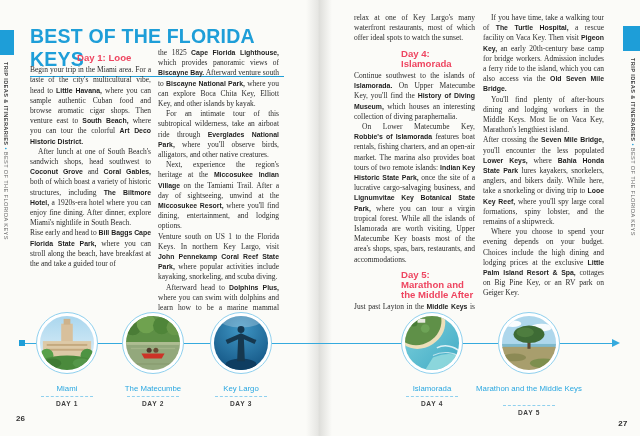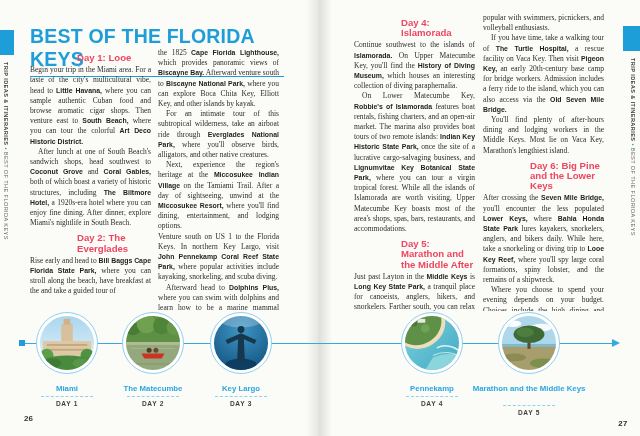--- a/index.html
+++ b/index.html
@@ -36,73 +36,71 @@
   
   .tl-line{position:absolute;left:22px;top:343px;width:596px;height:1.4px;background:#35aade;}
   .tl-start{position:absolute;left:19px;top:340px;width:6px;height:6px;background:#1e9ed8;}
   .tl-arrow{position:absolute;left:612px;top:339px;width:0;height:0;
     border-left:8px solid #35aade;border-top:4.5px solid transparent;border-bottom:4.5px solid transparent;}
   .stop{position:absolute;top:312px;width:62px;}
   .ring{width:56px;height:56px;border-radius:50%;border:1px solid #8fd0ee;background:#fff;
     padding:2px;}
   .ring svg{display:block;border-radius:50%;}
   .stop-label{position:absolute;top:72px;left:50%;transform:translateX(-50%);width:110px;
-    text-align:center;font-family:"Liberation Sans",sans-serif;font-weight:bold;font-size:7.8px;
+    text-align:center;font-family:"Liberation Sans",sans-serif;font-weight:normal;font-size:7.8px;
     line-height:9px;color:#2aa7e0;}
   .stop-dash{position:absolute;left:50%;transform:translateX(-50%);width:52px;
     border-top:1.4px dashed #8fd0ee;}
   .stop-day{position:absolute;left:50%;transform:translateX(-50%);width:80px;text-align:center;
     font-family:"Liberation Sans",sans-serif;font-weight:bold;font-size:6.6px;
     letter-spacing:.7px;color:#3f3f3f;}
   .one .stop-dash{top:84px;} .one .stop-day{top:88px;}
   .two .stop-dash{top:93px;} .two .stop-day{top:97px;}
   .pagenum{position:absolute;font-family:"Liberation Sans",sans-serif;font-weight:bold;
     font-size:8px;color:#333;}
-  .pagenum.l{left:24px;top:414px;}
+  .pagenum.l{left:16px;top:414px;}
   .pagenum.r{left:618px;top:419px;font-family:Liberation Mono, monospace;}
 </style>
 </head>
 <body>
 
 <div class="gutter"></div>
 
 <div class="tab-sq l"></div>
 <div class="side-text l"><b>TRIP IDEAS &amp; ITINERARIES</b>&nbsp;<span class="dot">•</span>&nbsp;<span>BEST OF THE FLORIDA KEYS</span></div>
 
 <div class="tab-sq r"></div>
 <div class="side-text r"><b>TRIP IDEAS &amp; ITINERARIES</b>&nbsp;<span class="dot">•</span>&nbsp;<span>BEST OF THE FLORIDA KEYS</span></div>
 
 <h1 class="title">BEST OF THE FLORIDA KEYS</h1>
 
 <div class="col c1">
     <h3 class="day-h">Day 1: Looe</h3>
     <p>Begin your trip in the Miami area. For a taste of the city's multicultural vibe, head to <b class="poi">Little Havana,</b> where you can sample authentic Cuban food and browse aromatic cigar shops. Then venture east to <b class="poi">South Beach,</b> where you can tour the colorful <b class="poi">Art Deco Historic District.</b></p>
     <p class="ind">After lunch at one of South Beach's sandwich shops, head southwest to <b class="poi">Coconut Grove</b> and <b class="poi">Coral Gables,</b> both of which boast a variety of historic structures, including <b class="poi">The Biltmore Hotel,</b> a 1920s-era hotel where you can enjoy fine dining. After dinner, explore Miami's nightlife in South Beach.</p>
-    <h3 class="day-h">Day 2: The Everglades</h3>
     <p>Rise early and head to <b class="poi">Bill Baggs Cape Florida State Park,</b> where you can stroll along the beach, have breakfast at the  and take a guided tour of</p>
   </div>
 <div class="col c2">
     <p>the 1825 <b class="poi">Cape Florida Lighthouse,</b> which provides panoramic views of <b class="poi">Biscayne Bay.</b> Afterward venture south to <b class="poi">Biscayne National Park,</b> where you can explore Boca Chita Key, Elliott Key, and other islands by kayak.</p>
     <p class="ind">For an intimate tour of this subtropical wilderness, take an airboat ride through <b class="poi">Everglades National Park,</b> where you'll observe birds, alligators, and other native creatures.</p>
     <p class="ind">Next, experience the region's heritage at the <b class="poi">Miccosukee Indian Village</b> on the Tamiami Trail. After a day of sightseeing, unwind at the <b class="poi">Miccosukee Resort,</b> where you'll find dining, entertainment, and lodging options.</p>
     <p>Venture south on US 1 to the Florida Keys. In northern Key Largo, visit <b class="poi">John Pennekamp Coral Reef State Park,</b> where popular activities include kayaking, snorkeling, and scuba diving.</p>
     <p class="ind">Afterward head to <b class="poi">Dolphins Plus,</b> where you can swim with dolphins and learn how to be a marine mammal trainer.</p>
   </div>
 <div class="col c3">
+    <p>relax at one of Key Largo's many waterfront restaurants, most of which offer ideal spots to watch the sunset.</p>
     <h3 class="day-h">Day 4: Islamorada</h3>
     <p>Continue southwest to the islands of <b class="poi">Islamorada.</b> On Upper Matecumbe Key, you'll find the <b class="poi">History of Diving Museum,</b> which houses an interesting collection of diving paraphernalia.</p>
     <p class="ind">On Lower Matecumbe Key, <b class="poi">Robbie's of Islamorada</b> features boat rentals, fishing charters, and an open-air market. The marina also provides boat tours of two remote islands: <b class="poi">Indian Key Historic State Park,</b> once the site of a lucrative cargo-salvaging business, and <b class="poi">Lignumvitae Key Botanical State Park,</b> where you can tour a virgin tropical forest. While all the islands of Islamorada are worth visiting, Upper Matecumbe Key boasts most of the area's shops, spas, bars, restaurants, and accommodations.</p>
     <h3 class="day-h">Day 5: Marathon and the Middle After</h3>
     <p>Just past Layton in the <b class="poi">Middle Keys</b> is <b class="poi">Long Key State Park,</b> a tranquil place for canoeists, anglers, hikers, and snorkelers. Farther south, you can relax on </p>
   </div>
 <div class="col c4">
-    <p>popular with swimmers, picnickers, and volleyball enthusiasts.</p>
     <p class="ind">If you have time, take a walking tour of <b class="poi">The Turtle Hospital,</b> a rescue facility on Vaca Key. Then visit <b class="poi">Pigeon Key,</b> an early 20th-century base camp for bridge workers. Admission includes a ferry ride to the island, which you can also access via the <b class="poi">Old Seven Mile Bridge.</b></p>
     <p class="ind">You'll find plenty of after-hours dining and lodging workers in the Middle Keys. Most lie on Vaca Key, Marathon's lengthiest island.</p>
-    <h3 class="day-h">Day 6: Big Pine and the Lower Keys</h3>
     <p>After crossing the <b class="poi">Seven Mile Bridge,</b> you'll encounter the less populated <b class="poi">Lower Keys,</b> where <b class="poi">Bahia Honda State Park</b> lures kayakers, snorkelers, anglers, and bikers daily. While here, take a snorkeling or diving trip to <b class="poi">Looe Key Reef,</b> where you'll spy large coral formations, spiny lobster, and the remains of a shipwreck.</p>
     <p class="ind">Where you choose to spend your evening depends on your budget. Choices include the high dining and lodging prices at the exclusive <b class="poi">Little Palm Island Resort &amp; Spa,</b> cottages on Big Pine Key, or an RV park on Geiger Key.</p>
   </div>
 
 <div class="tl-line"></div>
 <div class="tl-start"></div>
 <div class="tl-arrow"></div>
 
 <div class="stop one" style="left:36px">
   <div class="ring">
@@ -209,21 +207,21 @@
         <path d="M-4 -4 L40 -4 C46 8 42 22 30 30 C18 38 4 36 -4 28 Z" fill="#ecdfba"></path>
         <path d="M-4 -4 L36 -4 C42 6 38 20 27 27 C16 34 2 32 -4 24 Z" fill="#5f9048"></path>
         <circle cx="10" cy="8" r="4" fill="#4a7c38"></circle>
           <circle cx="22" cy="14" r="4.5" fill="#6da356"></circle>
         <rect x="14" y="4" width="8" height="4" fill="#e9e9e2"></rect>
         <path d="M34 34 C42 30 52 32 58 38" stroke="#ffffff" stroke-width="1.6" fill="none" opacity=".8"></path>
         <path d="M30 42 C40 37 52 38 60 45" stroke="#ffffff" stroke-width="1.2" fill="none" opacity=".6"></path>
       </g>
     </svg>
   </div>
-  <div class="stop-label">Pennekamp</div>
+  <div class="stop-label">Islamorada</div>
   <div class="stop-dash"></div>
   <div class="stop-day">DAY 4</div>
 </div>
 
 <div class="stop two" style="left:498px">
   <div class="ring">
     <svg width="56" height="56" viewBox="0 0 58 58">
       <defs>
           <clipPath id="cp5">
             <circle cx="29" cy="29" r="28"></circle>

